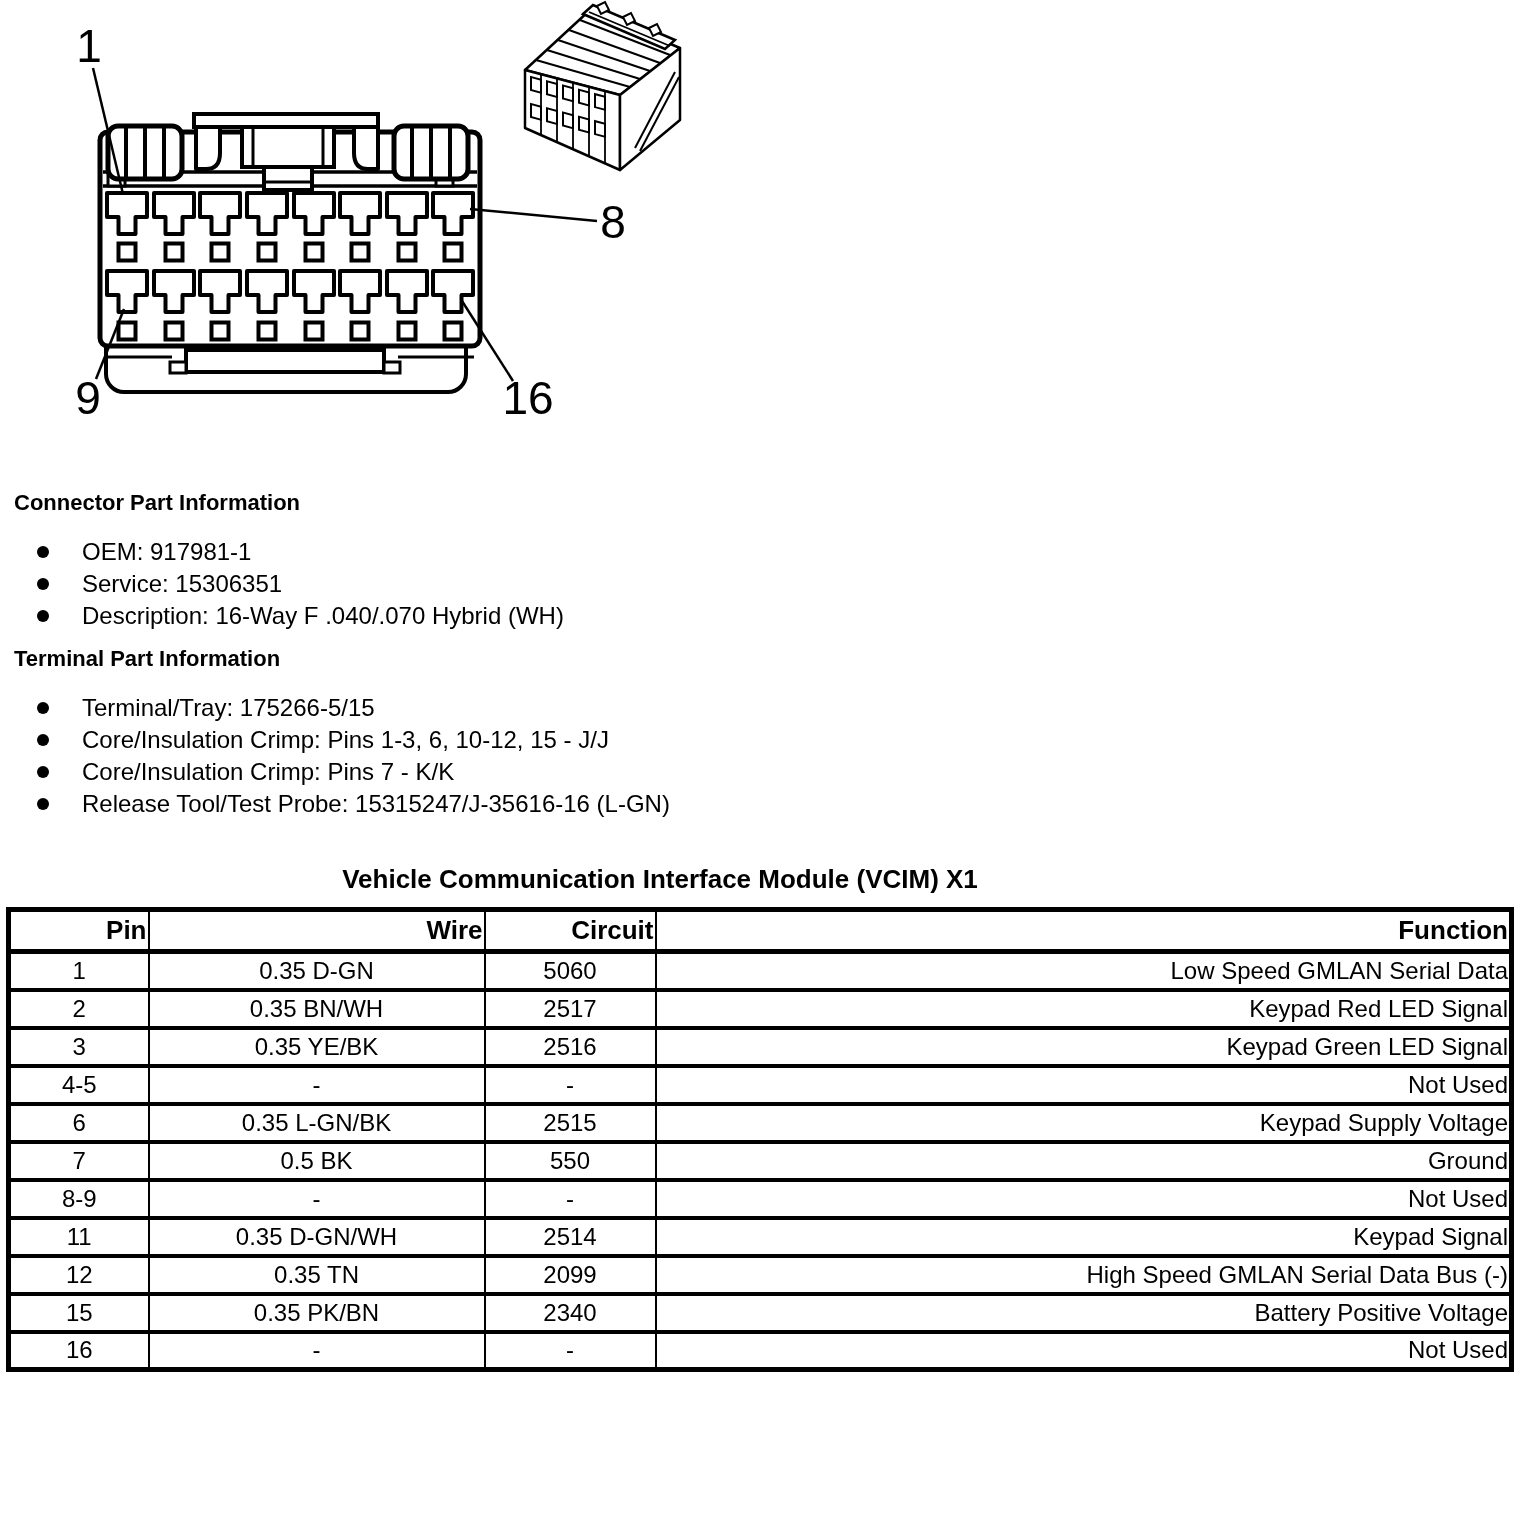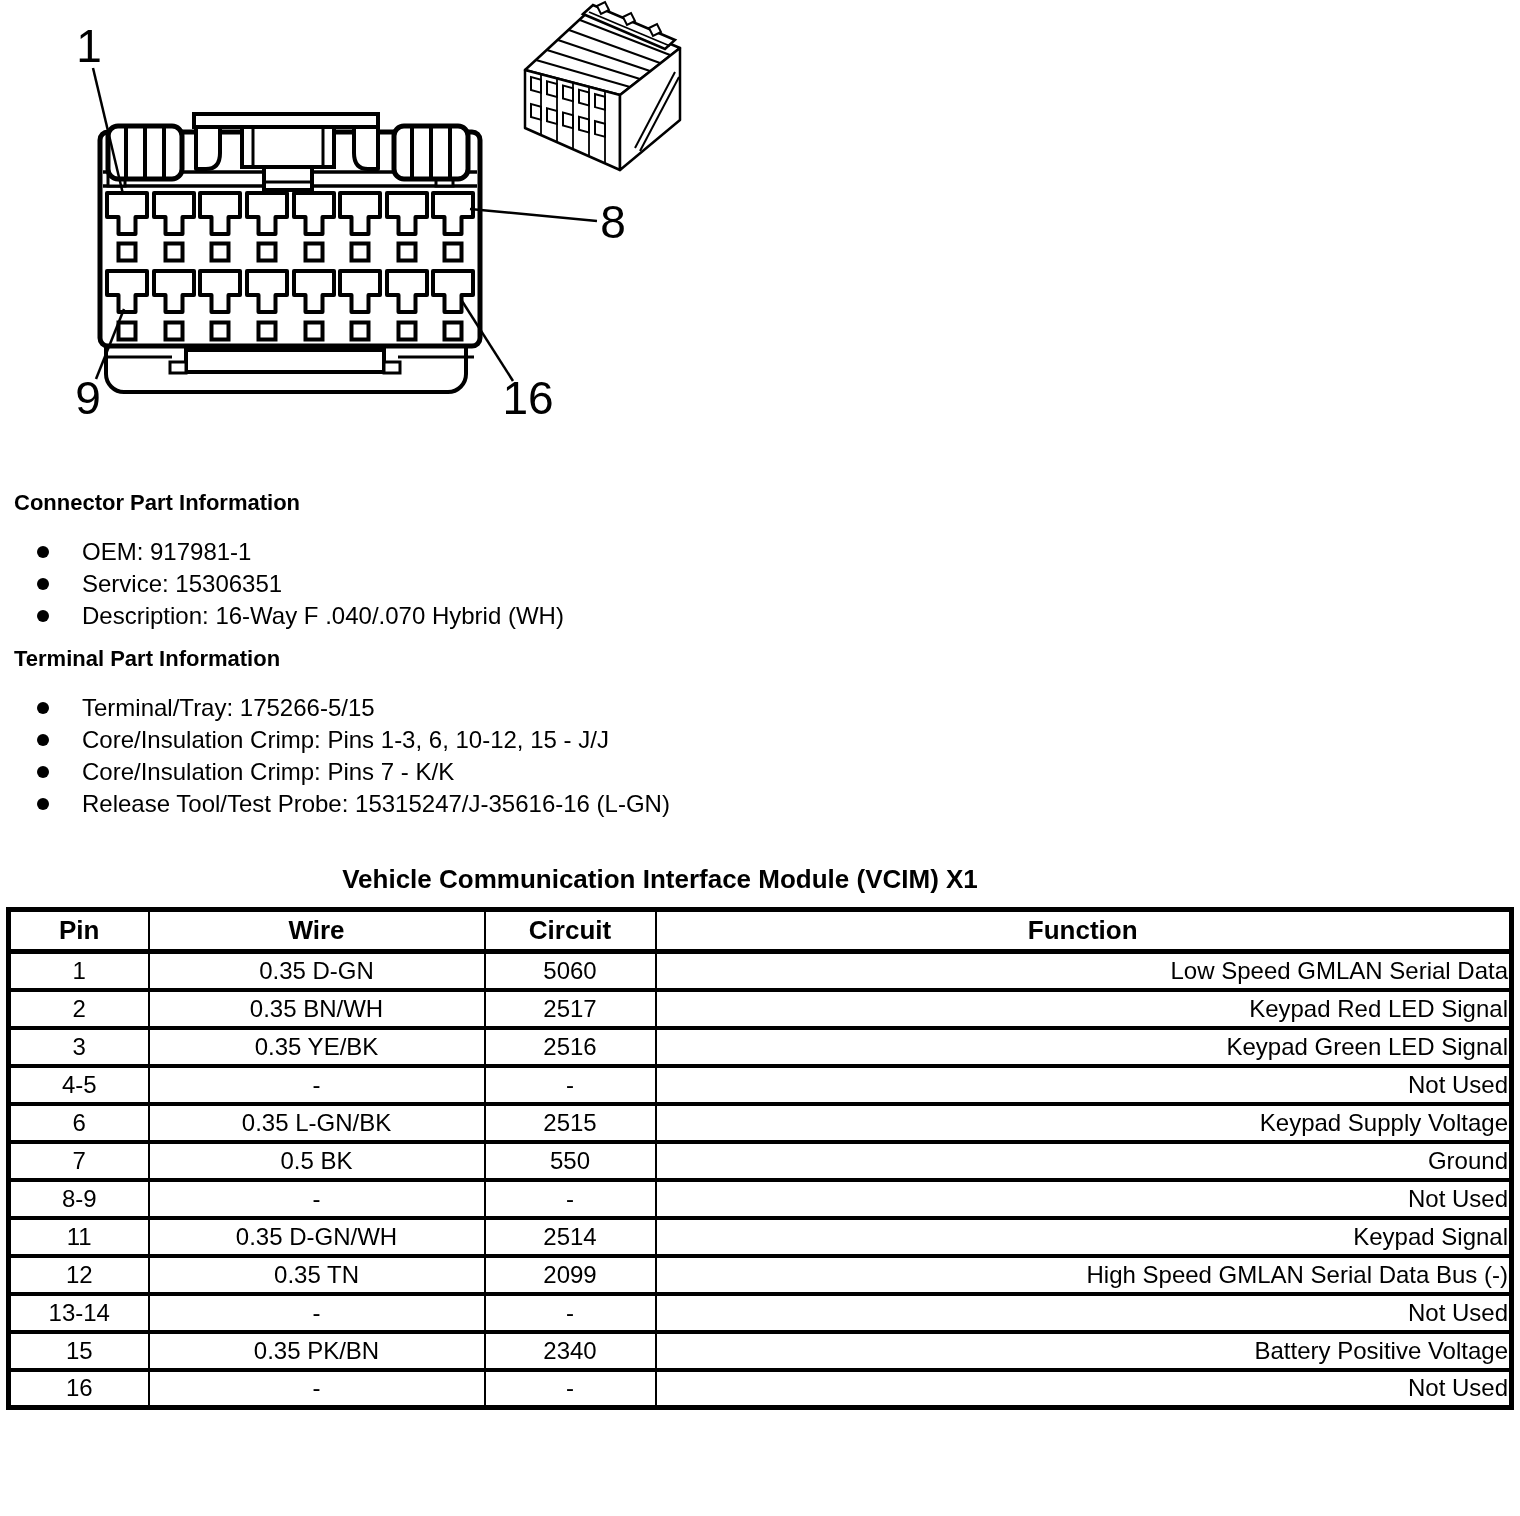--- a/index.html
+++ b/index.html
@@ -40,21 +40,21 @@
   table.pinout {
     margin: 12px 0 0 6px; width: 1508px;
     border-collapse: collapse; border: 5px solid #000;
     table-layout: fixed;
   }
   table.pinout col.c-pin     { width: 140px; }
   table.pinout col.c-wire    { width: 336px; }
   table.pinout col.c-circuit { width: 171px; }
   table.pinout th {
     border: 2px solid #000; border-bottom: 5px solid #000;
-    height: 42px; font-size: 26px; font-weight: bold; text-align: center;
+    height: 42px; font-size: 26px; font-weight: bold; text-align: right;
   }
   table.pinout td {
     border: 2px solid #000; border-top: 4px solid #000; border-bottom: 4px solid #000;
     height: 38px; font-size: 24px; vertical-align: middle;
     white-space: nowrap; overflow: hidden;
   }
   table.pinout td.ctr { text-align: center; }
   table.pinout td.fn  { text-align: right; padding-left: 7px; }
 
   svg text.pin-num {
@@ -286,26 +286,20 @@
         <td class="ctr">2514</td>
         <td class="fn">Keypad Signal</td>
       </tr>
       <tr>
         <td class="ctr">12</td>
         <td class="ctr">0.35 TN</td>
         <td class="ctr">2099</td>
         <td class="fn">High Speed GMLAN Serial Data Bus (-)</td>
       </tr>
       <tr>
-        <td class="ctr">13-14</td>
-        <td class="ctr">-</td>
-        <td class="ctr">-</td>
-        <td class="fn">Not Used</td>
-      </tr>
-      <tr>
         <td class="ctr">15</td>
         <td class="ctr">0.35 PK/BN</td>
         <td class="ctr">2340</td>
         <td class="fn">Battery Positive Voltage</td>
       </tr>
       <tr>
         <td class="ctr">16</td>
         <td class="ctr">-</td>
         <td class="ctr">-</td>
         <td class="fn">Not Used</td>

